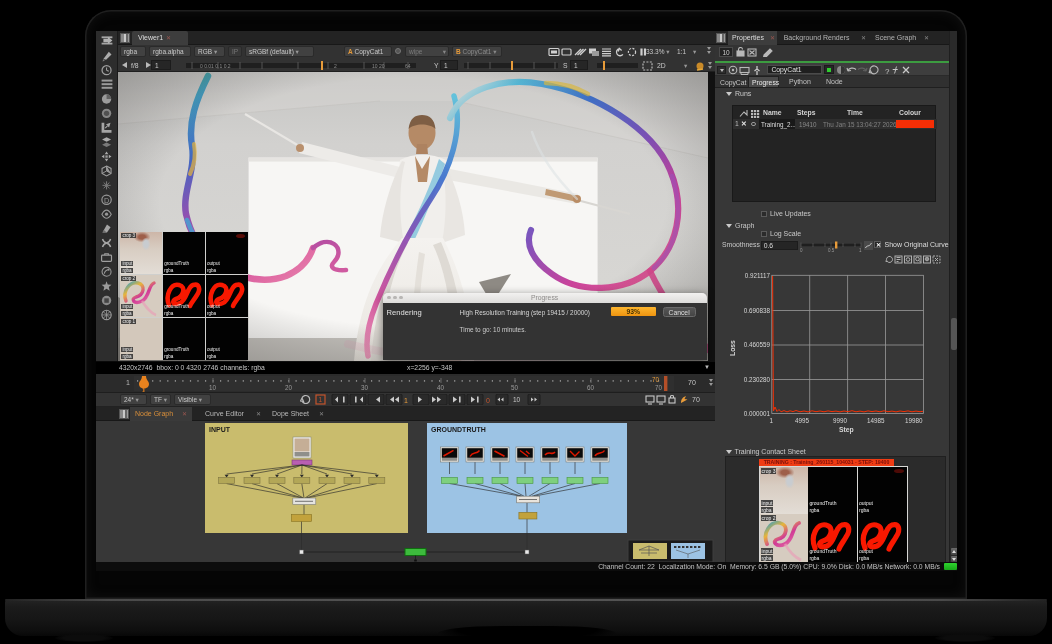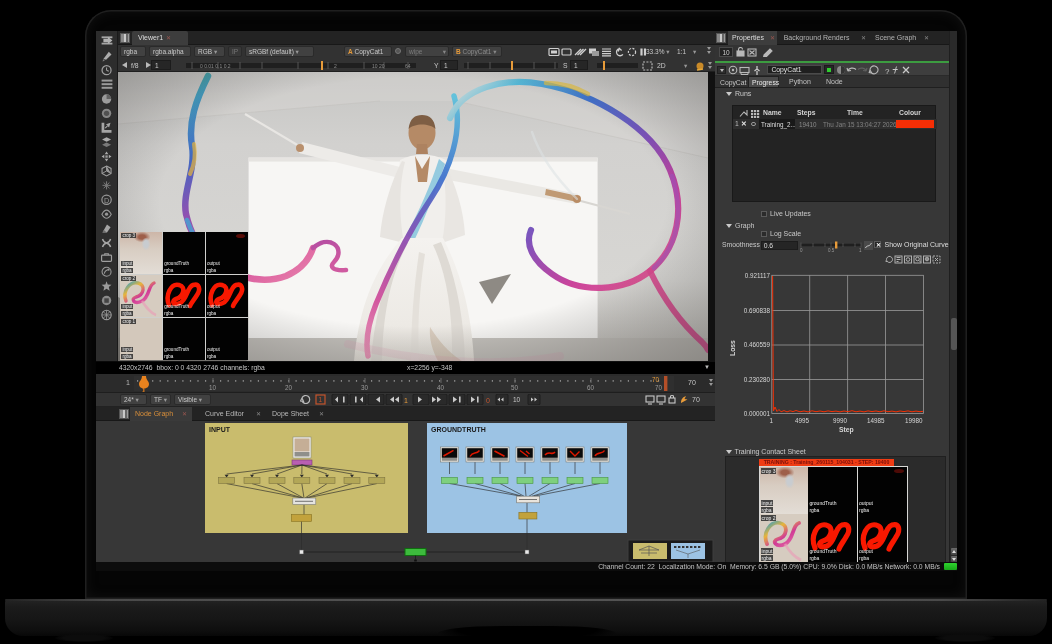--- a/index.html
+++ b/index.html
@@ -361,20 +361,35 @@
     <span class="a" style="left:1px;top:29px;background:rgba(45,45,45,.85);padding:0 1px;">input</span>
     <span class="a" style="left:1px;top:36px;background:rgba(45,45,45,.85);padding:0 1px;">rgba</span>
   </div>
   <div class="a" style="left:42.8px;top:85.6px;width:42px;height:42.4px;background:#020202;">
     <span class="a" style="left:1px;top:29px;">groundTruth</span>
           <span class="a" style="left:1px;top:36px;">rgba</span>
   </div>
   <div class="a" style="left:85.6px;top:85.6px;width:42.4px;height:42.4px;background:#020202;">
     <span class="a" style="left:1px;top:29px;">output</span>
           <span class="a" style="left:1px;top:36px;">rgba</span>
+  </div>
+</div>
+<div class="a" style="left:264.6px;top:220.5px;width:324px;height:67px;border-radius:5px 5px 0 0;box-shadow:0 2px 8px rgba(0,0,0,.5);">
+  <div class="a" style="left:0;top:0;width:324px;height:10px;background:linear-gradient(#f2f1f0,#dddcda);border-radius:5px 5px 0 0;">
+    <div class="a" style="left:4.5px;top:3px;width:3.6px;height:3.6px;border-radius:50%;background:#b8b6b4;"></div>
+    <div class="a" style="left:10.5px;top:3px;width:3.6px;height:3.6px;border-radius:50%;background:#b8b6b4;"></div>
+    <div class="a" style="left:16.5px;top:3px;width:3.6px;height:3.6px;border-radius:50%;background:#b8b6b4;"></div>
+    <div style="text-align:center;font-size:6.8px;color:#8e8c8a;line-height:10px;">Progress</div>
+  </div>
+  <div class="a" style="left:0;top:10px;width:324px;height:57px;background:#333333;">
+    <span class="a" style="left:4px;top:5px;font-size:7.6px;color:#e2e2e2;">Rendering</span>
+    <span class="a" style="left:77px;top:6px;font-size:6.4px;color:#d6d6d6;">High Resolution Training (step 19415 / 20000)</span>
+    <div class="a" style="left:228px;top:4px;width:45.5px;height:9.5px;background:linear-gradient(#fdb62f,#ee9410);border-radius:1px;text-align:center;font-size:6.8px;font-weight:bold;color:#463000;line-height:9.5px;">93%</div>
+    <div class="a" style="left:280px;top:4px;width:33px;height:10px;background:linear-gradient(#565656,#454545);border:1px solid #6a6a6a;border-radius:2.5px;text-align:center;font-size:6.8px;color:#dedede;line-height:9px;">Cancel</div>
+    <span class="a" style="left:77px;top:23px;font-size:6.4px;color:#cccccc;">Time to go: 10 minutes.</span>
   </div>
 </div>
 </div>
 
 <div class="a" style="left:0;top:330.5px;width:619px;height:12px;background:#000;">
   <span class="a" style="left:23px;top:2.5px;font-size:6.8px;color:#c6c6c6;">4320x2746&nbsp;&nbsp;bbox: 0 0 4320 2746 channels: rgba</span>
   <span class="a" style="left:311px;top:2.5px;font-size:6.8px;color:#c6c6c6;">x=2256 y=-348</span>
   <span class="a" style="left:608px;top:2px;font-size:6px;color:#bbb;">▼</span>
 </div>
 <div class="a" style="left:0;top:342.5px;width:619px;height:19px;background:#2b2b2b;border-bottom:1px solid #1e1e1e;">

